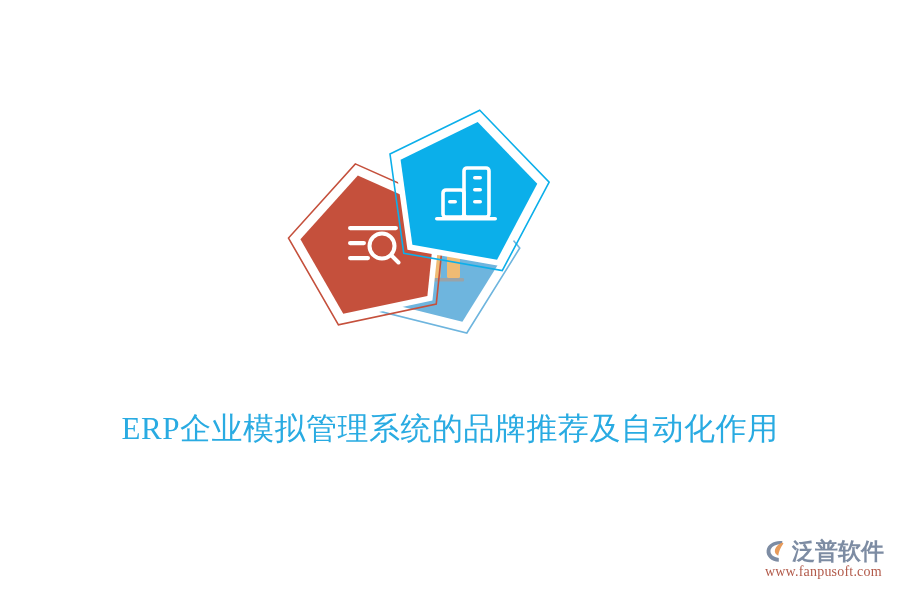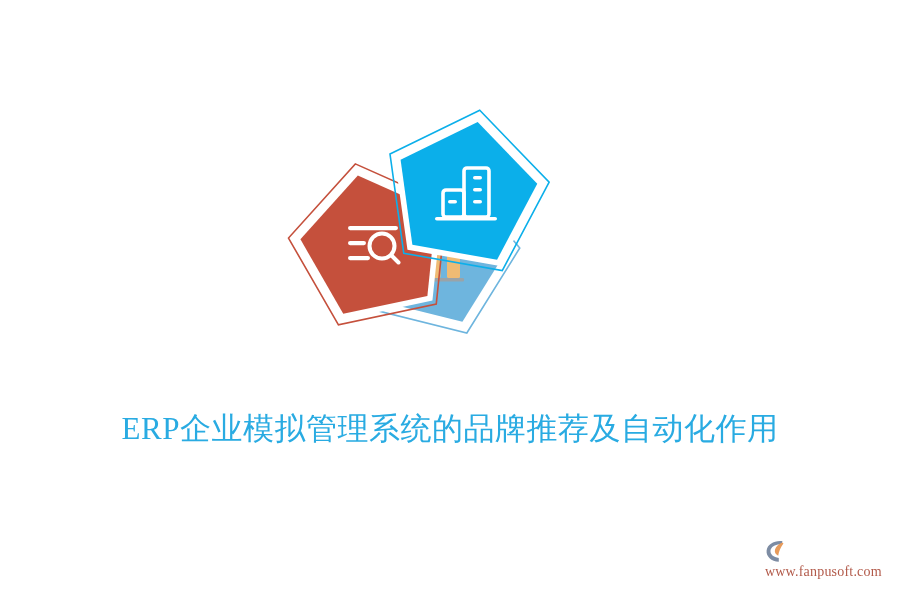--- a/index.html
+++ b/index.html
@@ -173,17 +173,18 @@
   <div class="watermark">
     <div class="wm-row">
       <span class="wm-mark">
         <svg viewBox="0 0 28 28" xmlns="http://www.w3.org/2000/svg">
           <path d="M20.5 4.2 C12.5 3.2 5.4 7.4 4.6 13.4 C3.9 19.2 9.3 24.4 16.8 24.8
                    L16.8 21.0 C11.5 20.6 8.0 17.3 8.5 13.6 C9.0 9.7 13.6 7.0 19.3 7.6 Z" fill="#7D8CA3"></path>
           <path d="M20.8 5.5 C17.0 6.6 13.9 9.2 13.0 12.6 C12.3 15.3 13.6 17.7 16.2 18.7
                    C16.9 14.6 18.5 10.4 21.4 6.6 Z" fill="#E89B5A"></path>
         </svg>
       </span>
+      <span class="wm-name">泛普软件</span>
     </div>
     <div class="wm-url">www.fanpusoft.com</div>
   </div>
 
 </div>
 
 </body></html>

